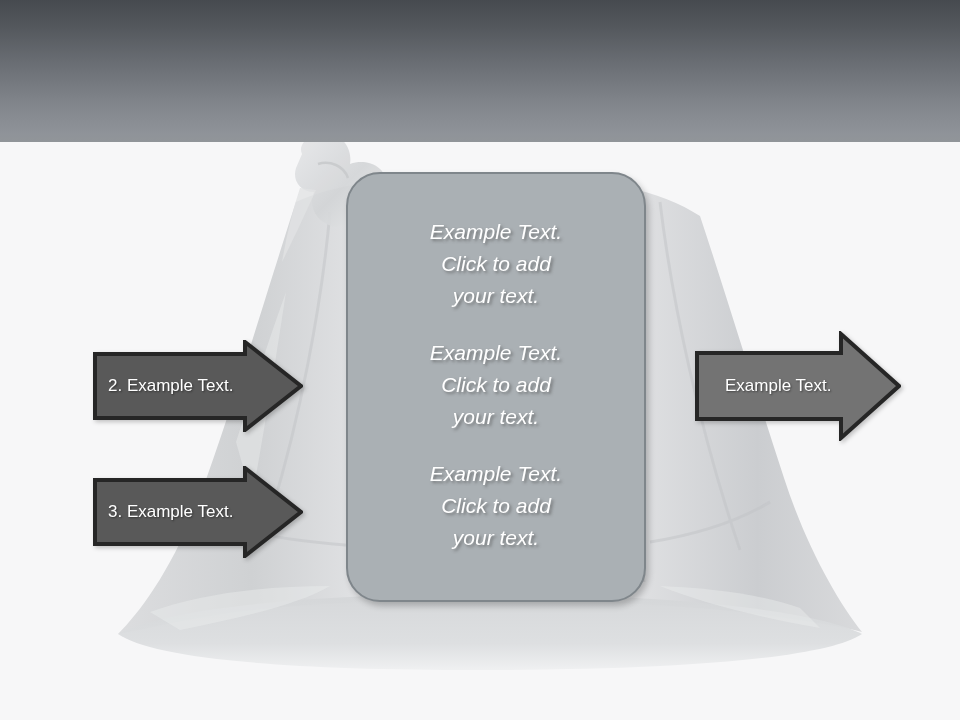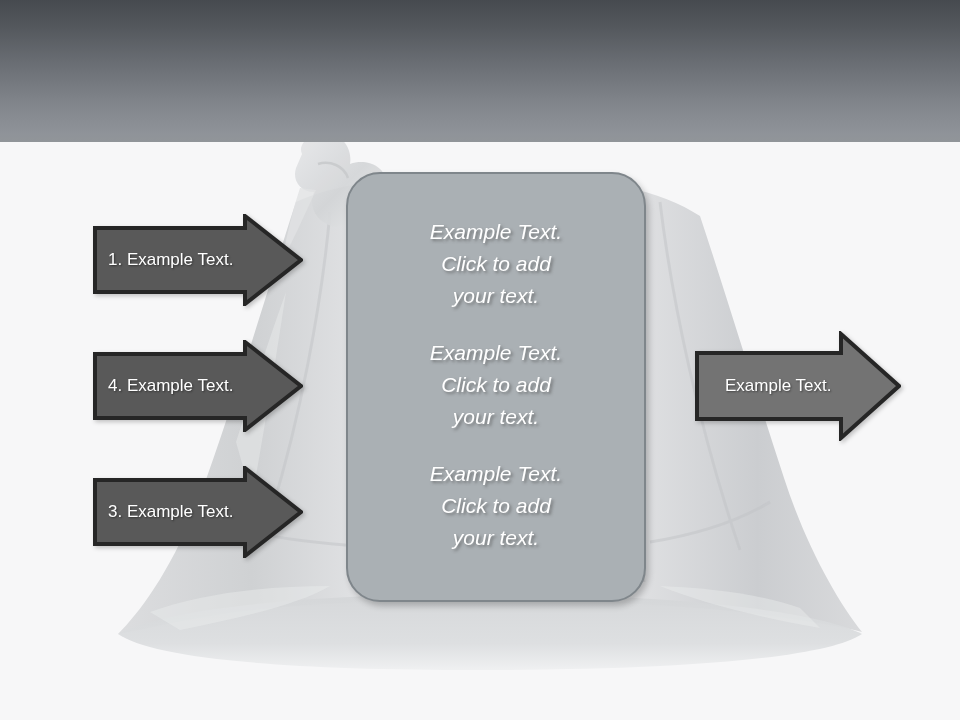--- a/index.html
+++ b/index.html
@@ -197,32 +197,26 @@
                  C300,50 292,38 296,26 Z" fill="url(#knotG)"></path>
         <path d="M318,22 C330,18 344,24 348,36" fill="none" stroke="#c6c8ca" stroke-width="2.5"></path>
       </g>
       <path d="M300,46 C292,70 286,96 282,120 C294,96 306,70 316,48 Z" fill="#e1e2e4" opacity="0.8"></path>
     </svg>
   </div>
 
   <div id="header"></div>
   <div id="title"><span class="strong">Process</span><span class="light"> – Your Title Text Here</span></div>
 
-  <div class="arrow arrow-left" id="arrow-1">
-    <svg class="arrow-shape" viewBox="0 0 210 92" preserveAspectRatio="none">
-      <polygon points="2,14 152,14 152,2 208,46 152,90 152,78 2,78" fill="#595959" stroke="#262626" stroke-width="4" stroke-linejoin="miter"></polygon>
-    </svg>
-    <span class="arrow-label">1. Example Text.</span>
-  </div>
 
   <div class="arrow arrow-left" id="arrow-2">
     <svg class="arrow-shape" viewBox="0 0 210 92" preserveAspectRatio="none">
       <polygon points="2,14 152,14 152,2 208,46 152,90 152,78 2,78" fill="#595959" stroke="#262626" stroke-width="4" stroke-linejoin="miter"></polygon>
     </svg>
-    <span class="arrow-label">4. Example Text.</span>
+    <span class="arrow-label">2. Example Text.</span>
   </div>
 
   <div class="arrow arrow-left" id="arrow-3">
     <svg class="arrow-shape" viewBox="0 0 210 92" preserveAspectRatio="none">
       <polygon points="2,14 152,14 152,2 208,46 152,90 152,78 2,78" fill="#595959" stroke="#262626" stroke-width="4" stroke-linejoin="miter"></polygon>
     </svg>
     <span class="arrow-label">3. Example Text.</span>
   </div>
 
   <div id="panel">

